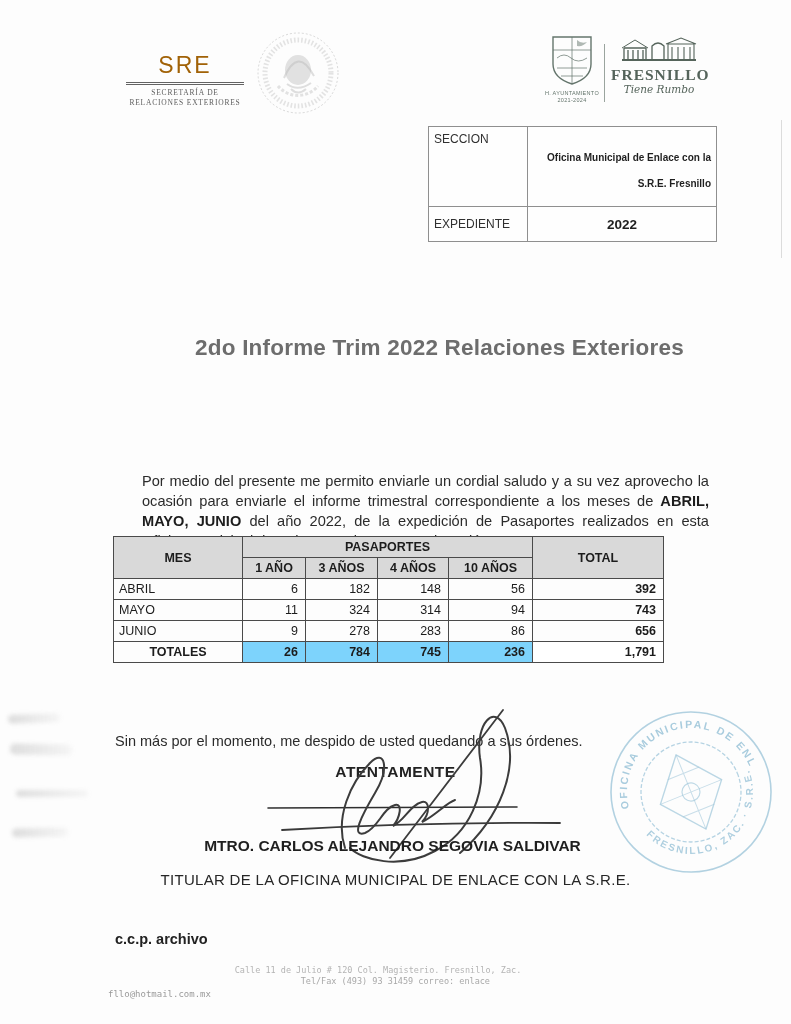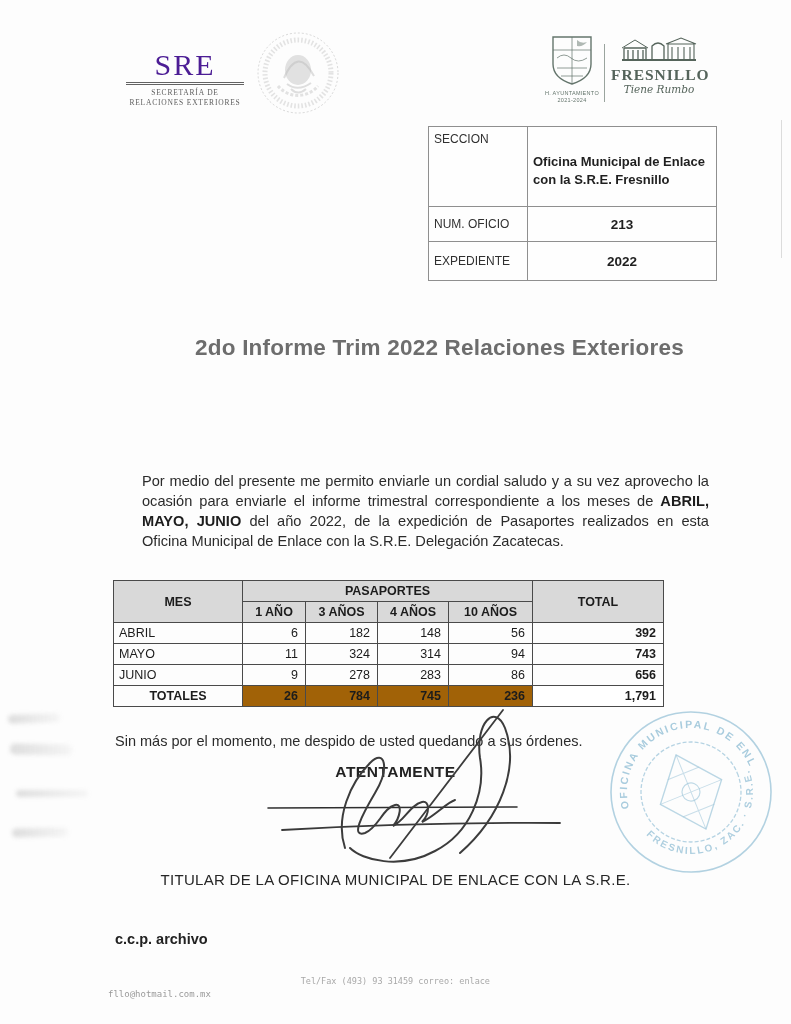--- a/index.html
+++ b/index.html
@@ -3,55 +3,55 @@
 <meta charset="utf-8">
 <style>
   html,body{margin:0;padding:0;background:#e8e8e8;}
   .page{
     position:relative;width:791px;height:1024px;background:#fdfdfd;
     margin:0 auto;overflow:hidden;
     font-family:"Liberation Sans",sans-serif;color:#2e2e2e;
   }
   
   .sre-block{position:absolute;left:118px;top:50px;width:134px;text-align:center;color:#555;}
-  .sre-acronym{font-family:Liberation Serif, serif;font-size:30px;letter-spacing:2px;color:#4c1d95;line-height:30px;}
+  .sre-acronym{font-family:Liberation Sans, sans-serif;font-size:23px;letter-spacing:2px;color:#a16207;line-height:30px;}
   .sre-rule{height:0;border-top:3px double #636363;margin:2px 8px 3px 8px;}
   .sre-caption{font-family:"Liberation Serif",serif;font-size:7.5px;letter-spacing:.8px;color:#5d5d5d;line-height:10px;}
   .seal-svg{position:absolute;left:251px;top:26px;opacity:.62;}
   .shield-block{position:absolute;left:541px;top:34px;width:62px;text-align:center;color:#64756c;}
   .shield-caption{font-size:5.5px;line-height:7px;letter-spacing:.3px;color:#64756c;}
   .header-vline{position:absolute;left:604px;top:44px;width:1px;height:58px;background:#9aa49e;}
   .fresnillo-block{position:absolute;left:611px;top:36px;width:96px;text-align:center;color:#55645b;}
   .fresnillo-name{font-family:"Liberation Serif",serif;font-size:15.5px;font-weight:600;letter-spacing:1px;line-height:17px;}
   .fresnillo-slogan{font-family:"DejaVu Serif",serif;font-style:italic;font-size:10.5px;line-height:13px;}
   
   .ref-box{position:absolute;left:428px;top:126px;width:289px;border-collapse:collapse;background:#fefefe;}
   .ref-box td{border:1px solid #8f8f8f;padding:5px 5px;font-size:12px;color:#303030;}
   .ref-box .lbl{width:88px;vertical-align:middle;}
   .ref-box tr:first-child .lbl{vertical-align:top;}
   .ref-box .val{font-weight:bold;font-size:13.5px;color:#1f1f1f;text-align:center;}
-  .ref-box tr:first-child .val{text-align:left;font-size:13px;line-height:18px;padding-top:14px;}
+  .ref-box tr:first-child .val{text-align:right;font-size:10px;line-height:26px;padding-top:14px;}
   .ref-box tr:first-child td{height:60px;}
   .ref-box tr:nth-child(2) td{height:24px;}
   .ref-box tr:nth-child(3) td{height:28px;}
   .scan-line{position:absolute;left:781px;top:120px;width:1px;height:138px;background:#dcdcdc;}
   
   .doc-title{position:absolute;left:0;top:335px;width:791px;text-align:center;
     font-size:22.5px;font-weight:bold;color:#6d6d6d;letter-spacing:.2px;margin-left:44px;}
   .body-par{position:absolute;left:115px;top:456px;width:567px;font-size:14.6px;
     line-height:20px;text-align:justify;color:#2b2b2b;margin-left:27px;}
   .body-par b{color:#1d1d1d;}
   
-  .pass-table{position:absolute;left:113px;top:580px;border-collapse:collapse;table-layout:fixed;}
+  .pass-table{position:absolute;left:113px;top:536px;border-collapse:collapse;table-layout:fixed;}
   .pass-table td,.pass-table th{border:1px solid #4a4a4a;font-size:12.5px;color:#1c1c1c;padding:0 7px;height:20px;}
   .pass-table th{background:#d9d9d9;font-weight:bold;}
   .pass-table .num{text-align:right;}
   .pass-table .mon{text-align:left;padding-left:5px;}
   .pass-table .tot-lbl{font-weight:bold;text-align:center;}
-  .pass-table .tot-num{font-weight:bold;text-align:right;background:#a16207;}
+  .pass-table .tot-num{font-weight:bold;text-align:right;background:#7dd3fc;}
   .pass-table .tot-grand{font-weight:bold;text-align:right;background:#fff;}
   .pass-table .grand{font-weight:bold;}
   
   .closing{position:absolute;left:115px;top:733px;font-size:14.5px;color:#2b2b2b;}
   .atentamente{position:absolute;left:0;top:763px;width:791px;text-align:center;
     font-size:15.5px;font-weight:bold;letter-spacing:.5px;color:#222;}
   .sig-svg{position:absolute;left:250px;top:688px;}
   .sig-name{position:absolute;left:0;top:837px;width:785px;text-align:center;
     font-size:15.5px;font-weight:bold;color:#1f1f1f;}
   .sig-role{position:absolute;left:0;top:871px;width:791px;text-align:center;
@@ -118,24 +118,20 @@
     <div class="fresnillo-slogan">Tiene Rumbo</div>
   </div>
 
   <table class="ref-box">
     <tbody>
         <tr>
       <td class="lbl">SECCION</td>
       <td class="val">Oficina Municipal de Enlace con la S.R.E. Fresnillo</td>
     </tr>
     <tr>
-      <td class="lbl">NUM. OFICIO</td>
-      <td class="val">213</td>
-    </tr>
-    <tr>
       <td class="lbl">EXPEDIENTE</td>
       <td class="val">2022</td>
     </tr>
   </tbody>
     </table>
   <div class="scan-line"></div>
 
   <div class="doc-title">2do Informe Trim 2022 Relaciones Exteriores</div>
 
   <p class="body-par"><span>Por medio del presente me permito enviarle un cordial saludo y a su vez aprovecho la ocasión para enviarle el informe trimestral correspondiente a los meses de </span><b>ABRIL, MAYO, JUNIO</b><span> del año 2022, de la expedición de Pasaportes realizados en esta Oficina Municipal de Enlace con la S.R.E. Delegación Zacatecas.</span></p>
@@ -202,20 +198,21 @@
   <svg class="sig-svg" width="400" height="175" viewBox="0 0 400 175">
     <g fill="none" stroke-linecap="round">
       <line x1="18" y1="120" x2="267" y2="119" stroke="#2f2f2f" stroke-width="1.6"></line>
       <path d="M32,142 Q170,134 310,135" stroke="#3a3a3a" stroke-width="1.8"></path>
       <path d="M95,160 C85,130 100,95 120,75 C135,60 140,80 125,105 C112,127 100,150 115,145 C128,140 133,120 145,117 C153,115 150,130 143,138 C155,132 160,117 172,114 C180,112 180,126 172,134 C185,128 196,115 205,112" stroke="#3c3c3c" stroke-width="2"></path>
       <path d="M210,165 C250,130 270,80 255,40 C245,15 225,35 230,70 C236,105 220,145 185,163 C150,182 112,172 100,160" stroke="#3c3c3c" stroke-width="2"></path>
       <path d="M140,170 L253,22" stroke="#3c3c3c" stroke-width="1.8"></path>
     </g>
   </svg>
 
+  <div class="sig-name">MTRO. CARLOS ALEJANDRO SEGOVIA SALDIVAR</div>
   <div class="sig-role">TITULAR DE LA OFICINA MUNICIPAL DE ENLACE CON LA S.R.E.</div>
 
   <svg class="stamp-svg" width="190" height="186" viewBox="0 0 190 186">
     <defs>
       <path id="arcTop" d="M 31,92 A 64,64 0 0 1 159,92"></path>
       <path id="arcBot" d="M 33,92 A 62,62 0 0 0 157,92"></path>
     </defs>
     <g transform="rotate(-22 95 92)" stroke="#8fbdd4" fill="none">
       <circle cx="95" cy="92" r="80" stroke-width="1.6" opacity=".85"></circle>
       <circle cx="95" cy="92" r="50" stroke-width="1.3" stroke-dasharray="4 2" opacity=".8"></circle>
@@ -230,16 +227,17 @@
       </text>
     </g>
   </svg>
 
   <div class="smudge" style="left:8px;top:714px;width:52px;height:9px;transform:rotate(-2deg)"></div>
   <div class="smudge" style="left:10px;top:744px;width:62px;height:11px;transform:rotate(1deg)"></div>
   <div class="smudge" style="left:16px;top:790px;width:72px;height:7px"></div>
   <div class="smudge" style="left:12px;top:828px;width:56px;height:9px;transform:rotate(-1deg)"></div>
 
   <div class="ccp">c.c.p. archivo</div>
+  <div class="foot1">Calle 11 de Julio # 120 Col. Magisterio. Fresnillo, Zac.</div>
   <div class="foot2">Tel/Fax (493) 93 31459 correo: enlace</div>
   <div class="foot3">fllo@hotmail.com.mx</div>
 
 </div>
 
 </body></html>

